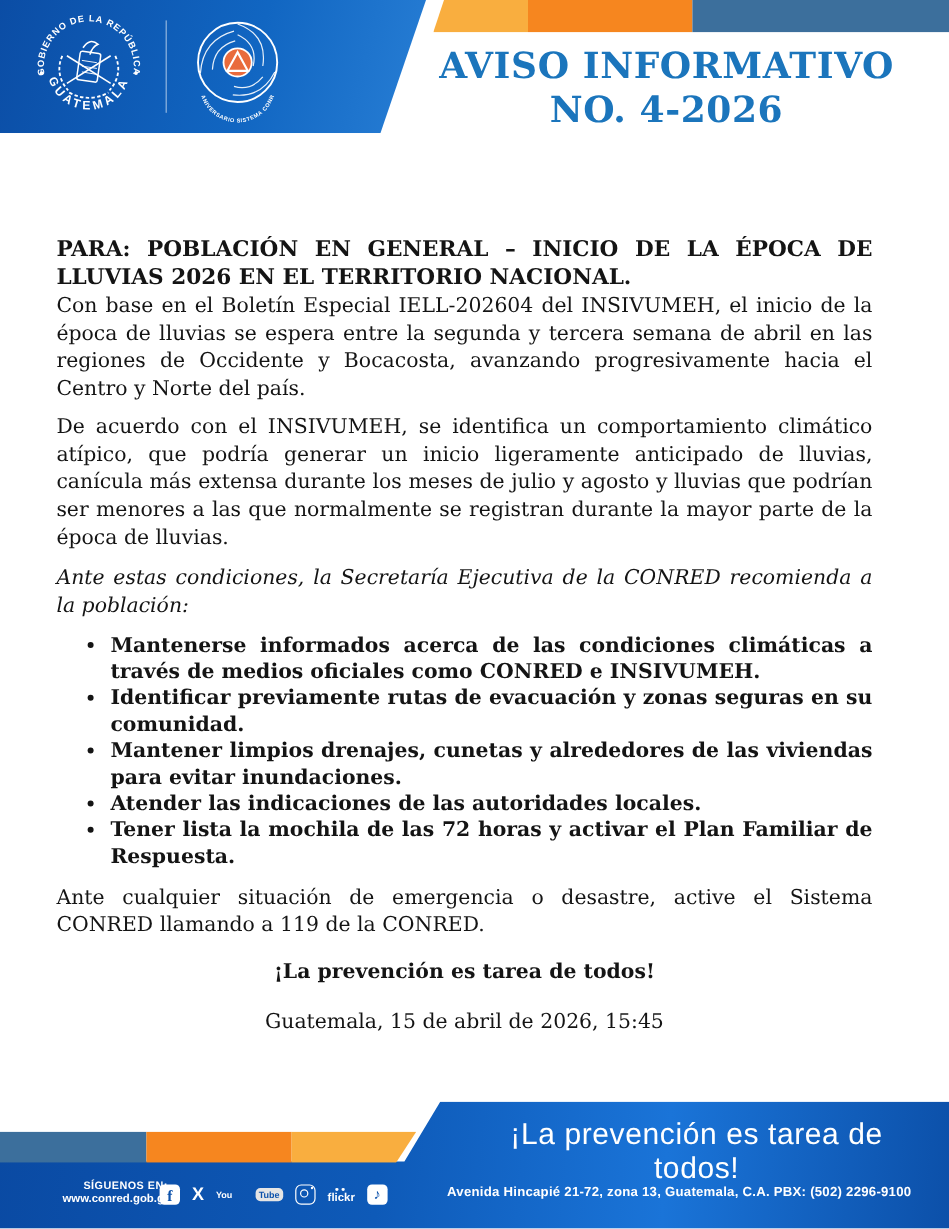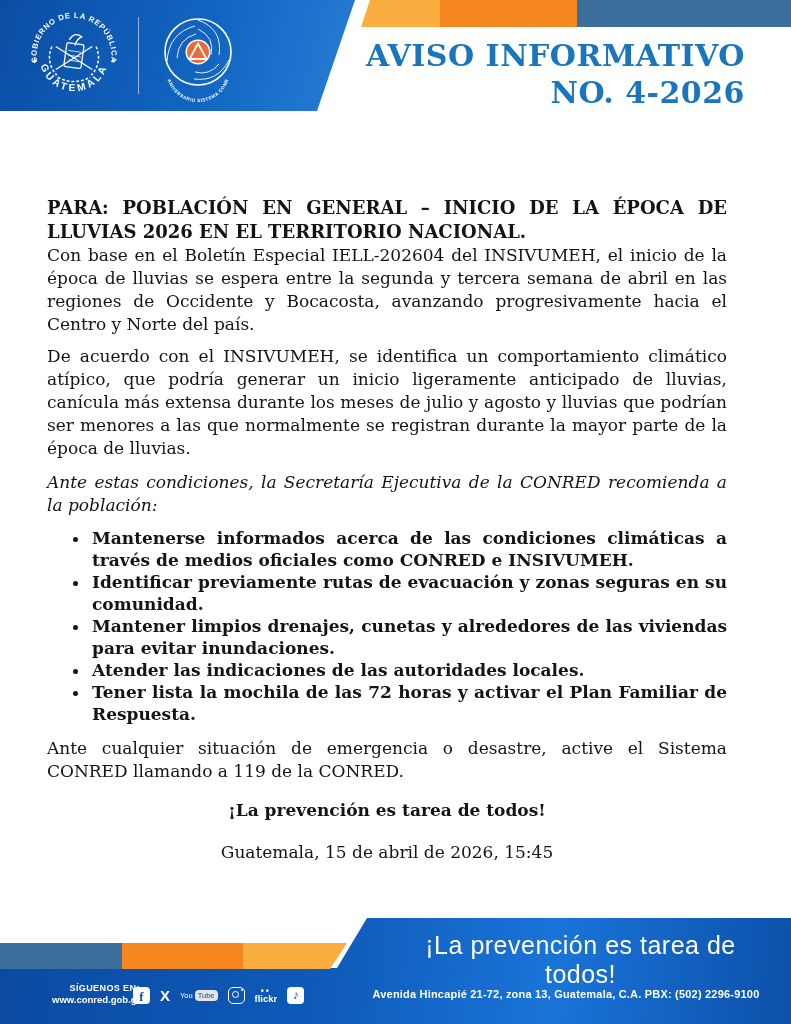--- a/index.html
+++ b/index.html
@@ -16,21 +16,21 @@
   .seg-dark{width:137px;background:#F6861F;}
   .seg-steel{flex:1;background:#3C6F9C;}
   .f-seg-steel{width:122px;background:#3C6F9C;}
   .f-seg-dark{width:121px;background:#F6861F;}
   .f-seg-light{flex:1;background:#F9AE3F;}
 
   .seal{position:absolute;top:10px;left:26px;}
   .logo-divider{position:absolute;top:17px;left:138px;width:1px;height:77px;background:rgba(255,255,255,.55);}
   .conred{position:absolute;top:12px;left:155px;}
 
-  .main-title{position:absolute;top:37px;right:46px;text-align:right;
+  .main-title{position:absolute;top:37px;right:46px;text-align:center;
     font-weight:bold;font-size:30px;line-height:37px;color:#1B75BC;letter-spacing:.5px;}
 
   
   .doc{position:absolute;left:47px;right:64px;top:196px;color:#141414;
        font-size:17px;line-height:23px;text-align:justify;}
   .doc-heading{font-weight:bold;font-size:18px;line-height:24px;margin:0 0 38px 0;}
   .doc p{margin:0;}
   .p1{margin-bottom:9px !important;}
   .p2{margin-bottom:11px !important;}
   .p3{margin-bottom:10px !important;font-style:italic;}
@@ -56,21 +56,21 @@
   .follow .l1{font-size:9px;letter-spacing:.4px;}
   .follow .l2{font-size:9.5px;}
 
   .social{position:absolute;top:983px;left:133px;height:24px;display:flex;gap:10px;
     align-items:center;color:#fff;font-family:"Liberation Sans",sans-serif;}
   .ic{cursor:pointer;}
   .ic-fb{width:17px;height:17px;background:#fff;border-radius:4px;color:#0d52ab;
     font-weight:bold;font-size:13px;display:flex;align-items:flex-end;justify-content:center;
     font-family:"Liberation Serif",serif;line-height:15px;}
   .ic-x{font-size:15px;font-weight:bold;line-height:17px;}
-  .ic-yt{display:flex;align-items:center;gap:2px;font-weight:normal;}
+  .ic-yt{display:flex;align-items:center;gap:19px;font-weight:bold;}
   .ic-yt .you{font-size:7.5px;}
   .ic-yt .tube{background:#e5e5e5;color:#0d52ab;font-size:7.5px;border-radius:4px;
     padding:1px 3px;line-height:9px;}
   .ic-ig{position:relative;width:15px;height:15px;border:1.8px solid #fff;border-radius:5px;}
   .ic-ig .lens{position:absolute;top:3px;left:3px;width:5.5px;height:5.5px;
     border:1.7px solid #fff;border-radius:50%;}
   .ic-ig .dot{position:absolute;top:1px;right:1px;width:2px;height:2px;background:#fff;border-radius:50%;}
   .ic-flickr{display:flex;flex-direction:column;align-items:center;line-height:8px;}
   .ic-flickr .dots{letter-spacing:2px;font-size:9px;font-weight:bold;}
   .ic-flickr .word{font-size:9.5px;font-weight:bold;}

